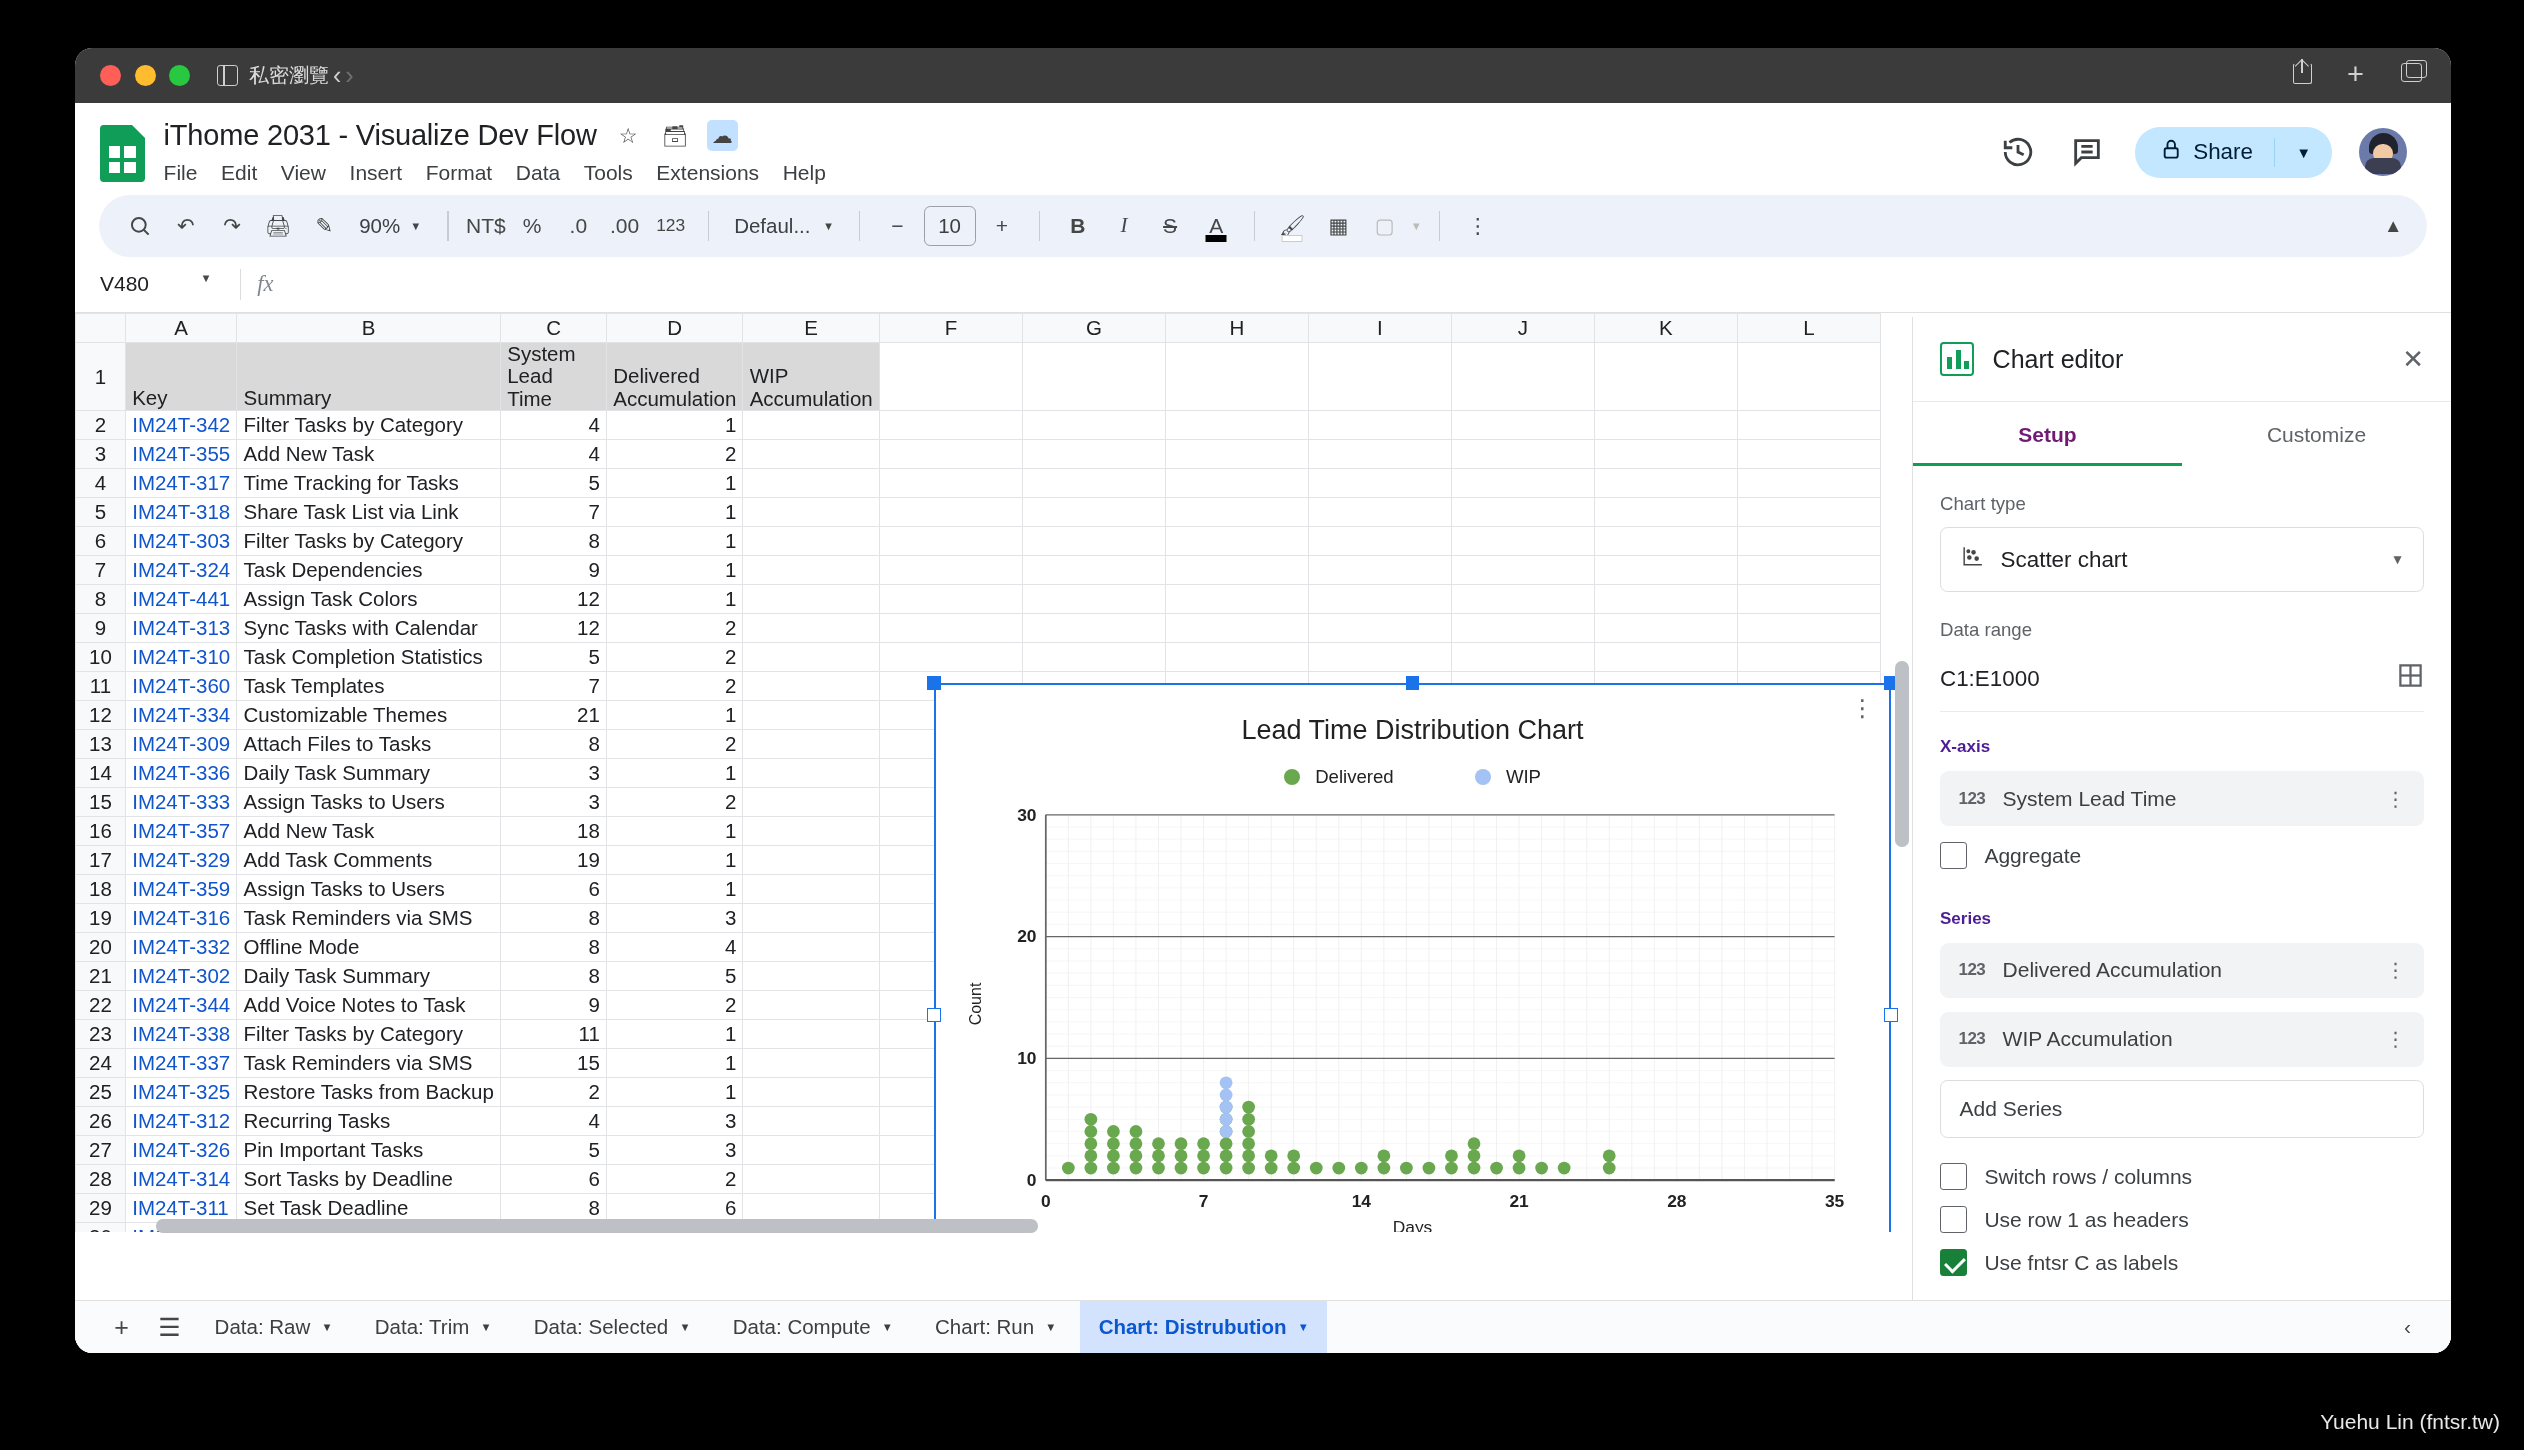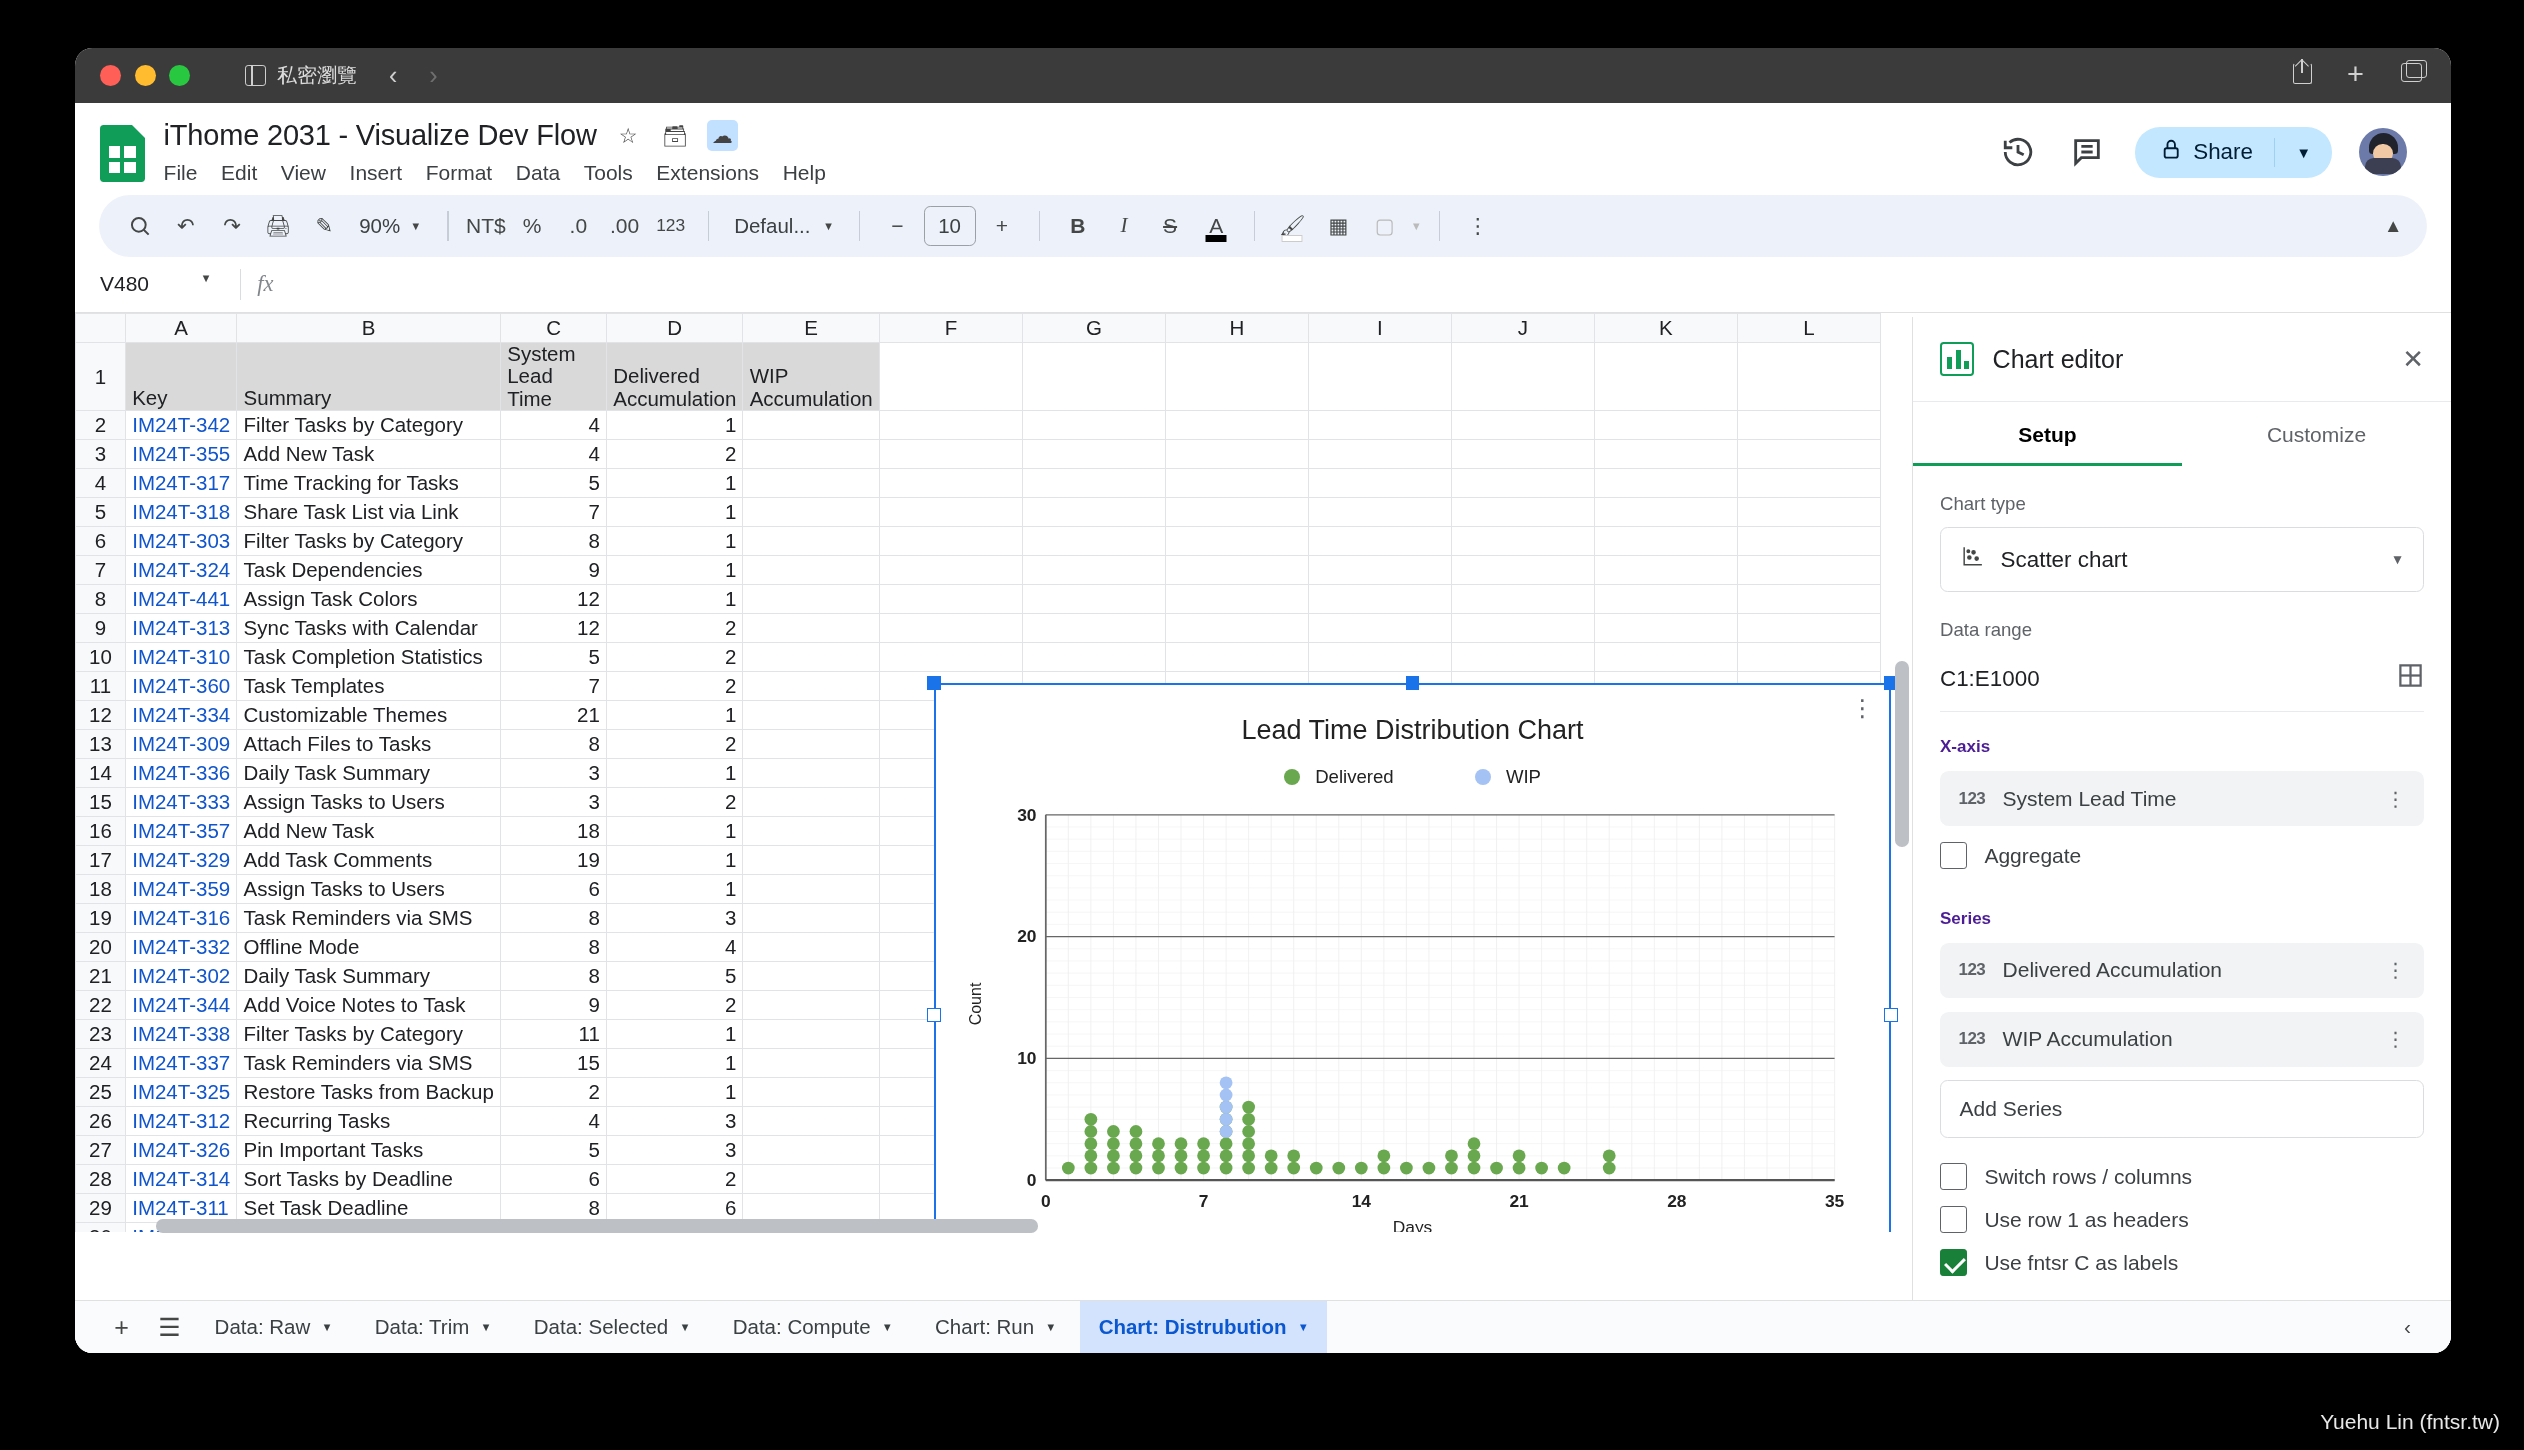--- a/index.html
+++ b/index.html
@@ -2,21 +2,21 @@
 <html style="font-size:10px"><head>
 <meta charset="utf-8">
 <style>
   * { box-sizing: border-box; margin:0; padding:0; }
   html,body { width:2525px; height:1450px; background:#000; font-family:"Liberation Sans", sans-serif; }
   .desktop { position:relative; width:2525px; height:1450px; background:#000; overflow:hidden; }
 
   
   .window { position:absolute; left:75px; top:48px; width:2376px; height:1305px; background:#fff;
             border-radius:17.4px; overflow:hidden; box-shadow:0 7.5px 37px rgba(0,0,0,.6); }
-  .titlebar { height:55px; background:#3b3b3b; display:flex; align-items:center; padding:0 25px; gap:32px; }
+  .titlebar { height:55px; background:#3b3b3b; display:flex; align-items:center; padding:0 25px; gap:4px; }
   .tl-dot { width:21px; height:21px; border-radius:50%; }
   .tl-red{background:#ff5f57;} .tl-yellow{background:#febc2e;} .tl-green{background:#28c840;}
   .tl-dots { display:flex; gap:13.7px; margin-right:22.4px; }
   .priv { display:flex; align-items:center; gap:11.2px; color:#dcdcdc; font-size:20px; }
   .sidebar-glyph { width:21px; height:21px; border:1.9px solid #cfcfcf; border-radius:3.1px; position:relative; }
   .sidebar-glyph:after { content:""; position:absolute; left:5.6px; top:0; bottom:0; width:1.9px; background:#cfcfcf; }
   .navarrow { color:#cfcfcf; font-size:25px; font-weight:300; line-height:1; }
   .navarrow.dim { color:#6f6f6f; }
   .tb-right { margin-left:auto; display:flex; align-items:center; gap:29px; color:#d0d0d0; }
   .tb-ic { width:25px; height:25px; position:relative; }
@@ -105,21 +105,21 @@
   
   .editor { position:absolute; right:0; top:214px; width:539px; bottom:53px; background:#fff;
             border-left:0.6px solid #e0e0e0; }
   .ed-head { display:flex; align-items:center; padding:25px 27px; gap:18.6px; border-bottom:0.6px solid #e8eaed;}
   .ed-logo { width:34px;height:34px;border:2.5px solid #0f9d58;border-radius:3.7px; position:relative;}
   .ed-logo i{position:absolute;bottom:5px;width:5px;background:#0f9d58;}
   .ed-title { font-size:25px; color:#202124; }
   .ed-x { margin-left:auto; font-size:26px; color:#5f6368; font-weight:300; }
   .ed-tabs { display:flex; }
   .ed-tab { flex:1; text-align:center; padding:21px 0 16px 0; font-size:21px; color:#5f6368; }
-  .ed-tab.active { color:#000000; font-weight:bold; border-bottom:3.7px solid #0f9d58; }
+  .ed-tab.active { color:#701a75; font-weight:bold; border-bottom:3.7px solid #0f9d58; }
   .ed-body { padding:27px; }
   .ed-lbl { font-size:18.6px; color:#5f6368; margin-bottom:12.4px; }
   .ed-select { height:65px; border:1.2px solid #dadce0; border-radius:7.5px; display:flex; align-items:center;
                padding:0 18.6px; gap:16px; font-size:22.4px; color:#202124; }
   .ed-select .cv { margin-left:auto; font-size:13.7px; color:#5f6368; }
   .ed-range { display:flex; align-items:center; padding:8.7px 0 16px 0; border-bottom:0.6px solid #e8eaed; font-size:22.4px; color:#202124;}
   .ed-range .gi { margin-left:auto; }
   .ed-sec { font-size:17px; color:#4c1d95; font-weight:bold; margin:25px 0 13.7px 0;}
   .chip { background:#f1f3f4; border-radius:8.7px; height:55px; display:flex; align-items:center; padding:0 18.6px; gap:17.4px;
           font-size:21px; color:#3c4043; margin-bottom:13.7px;}

